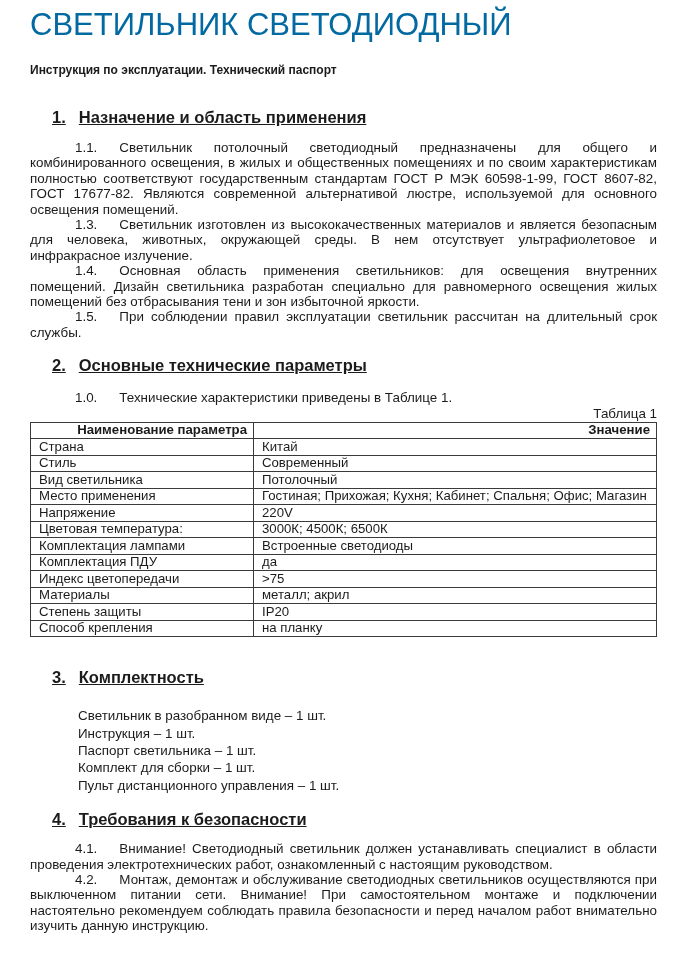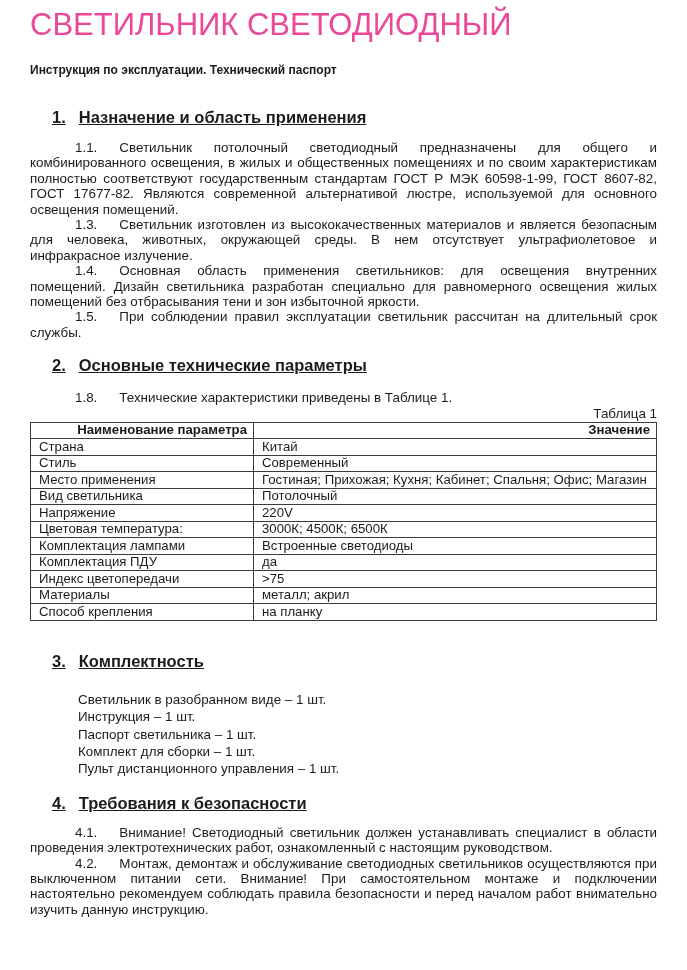--- a/index.html
+++ b/index.html
@@ -10,21 +10,21 @@
     background: #ffffff;
     font-family: "Liberation Sans", "DejaVu Sans", sans-serif;
     color: #1b1b1b;
     overflow: hidden;
   }
   .doc-title {
     font-size: 31px;
     font-weight: 400;
     line-height: 38px;
     margin: 0 0 17px 0;
-    color: #ec4899;
+    color: #0369a1;
   }
   .doc-subtitle {
     font-size: 12px;
     font-weight: 700;
     line-height: 18px;
     margin: 0 0 28px 0;
   }
   .sec-heading {
     font-size: 16.5px;
     font-weight: 700;
@@ -87,21 +87,21 @@
 
   <p class="body-p"><span class="pnum">1.1.</span><span>Светильник потолочный светодиодный предназначены для общего и комбинированного освещения, в жилых и общественных помещениях и по своим характеристикам полностью соответствуют государственным стандартам ГОСТ Р МЭК 60598-1-99, ГОСТ 8607-82, ГОСТ 17677-82. Являются современной альтернативой люстре, используемой для основного освещения помещений.</span></p>
   <p class="body-p"><span class="pnum">1.3.</span><span>Светильник изготовлен из высококачественных материалов и является безопасным для человека, животных, окружающей среды. В нем отсутствует ультрафиолетовое и инфракрасное излучение.</span></p>
   <p class="body-p"><span class="pnum">1.4.</span><span>Основная область применения светильников: для освещения внутренних помещений. Дизайн светильника разработан специально для равномерного освещения жилых помещений без отбрасывания тени и зон избыточной яркости.</span></p>
   <p class="body-p"><span class="pnum">1.5.</span><span>При соблюдении правил эксплуатации светильник рассчитан на длительный срок службы.</span></p>
 
   <div class="sec-heading sec2-heading">
     <span class="sec-num">2.</span><span>Основные технические параметры</span>
   </div>
 
-  <p class="body-p"><span class="pnum">1.8.</span><span>Технические характеристики приведены в Таблице 1.</span></p>
+  <p class="body-p"><span class="pnum">1.0.</span><span>Технические характеристики приведены в Таблице 1.</span></p>
 
   <div class="table-caption">Таблица 1</div>
 
   <table class="spec">
     <colgroup>
         <col class="c-param">
         <col>
       </colgroup>
     <thead>
       <tr>
@@ -112,26 +112,26 @@
     <tbody>
       <tr>
           <td>Страна</td>
           <td>Китай</td>
         </tr>
       <tr>
           <td>Стиль</td>
           <td>Современный</td>
         </tr>
       <tr>
+          <td>Вид светильника</td>
+          <td>Потолочный</td>
+        </tr>
+      <tr>
           <td>Место применения</td>
           <td>Гостиная; Прихожая; Кухня; Кабинет; Спальня; Офис; Магазин</td>
-        </tr>
-      <tr>
-          <td>Вид светильника</td>
-          <td>Потолочный</td>
         </tr>
       <tr>
           <td>Напряжение</td>
           <td>220V</td>
         </tr>
       <tr>
           <td>Цветовая температура:</td>
           <td>3000К; 4500К; 6500К</td>
         </tr>
       <tr>
@@ -142,20 +142,24 @@
           <td>Комплектация ПДУ</td>
           <td>да</td>
         </tr>
       <tr>
           <td>Индекс цветопередачи</td>
           <td>&gt;75</td>
         </tr>
       <tr>
           <td>Материалы</td>
           <td>металл; акрил</td>
+        </tr>
+      <tr>
+          <td>Степень защиты</td>
+          <td>IP20</td>
         </tr>
       <tr>
           <td>Способ крепления</td>
           <td>на планку</td>
         </tr>
     </tbody>
   </table>
 
   <div class="sec-heading sec3-heading">
     <span class="sec-num">3.</span><span>Комплектность</span>

